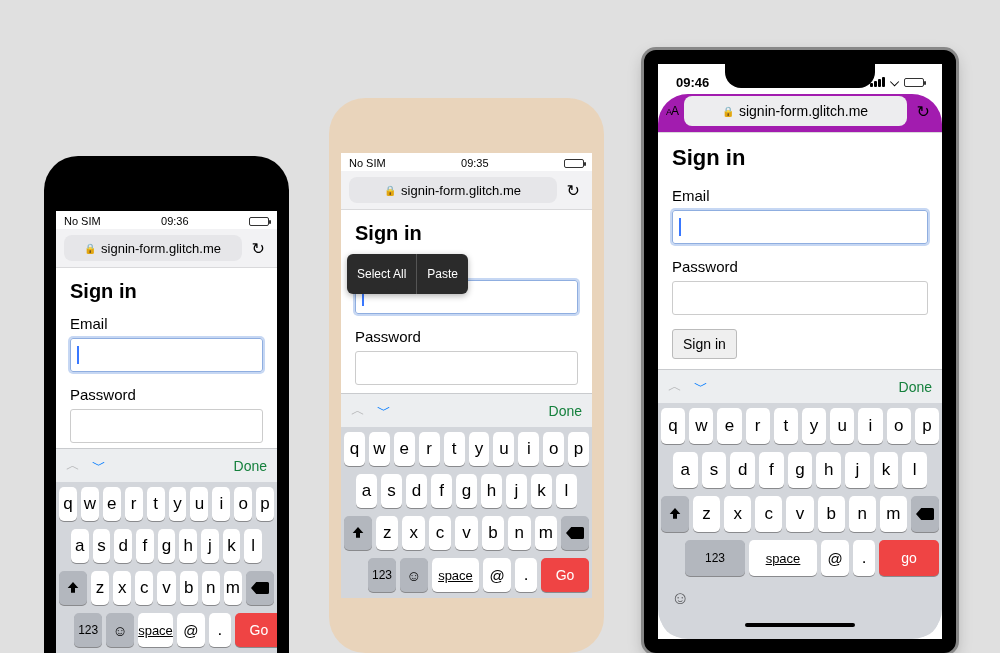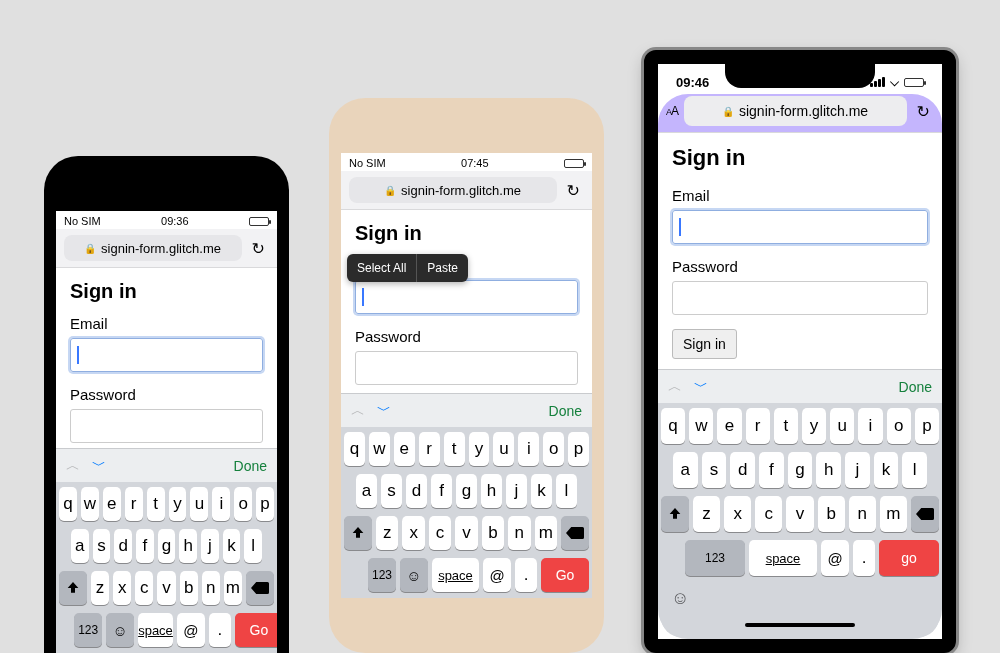--- a/index.html
+++ b/index.html
@@ -94,21 +94,21 @@
   .cellbars span:nth-child(1){height:4px}
   .cellbars span:nth-child(2){height:6px}
   .cellbars span:nth-child(3){height:8px}
   .cellbars span:nth-child(4){height:10px}
 
   
   .urlbar {
     background:#f2f2f4; padding:6px 8px; display:flex; align-items:center; gap:6px;
     border-bottom:1px solid #d9d9db;
   }
-  .notch .urlbar { background:#c4b5fd; border-top-left-radius:30px; border-top-right-radius:30px; padding-top:2px;}
+  .notch .urlbar { background:#a21caf; border-top-left-radius:30px; border-top-right-radius:30px; padding-top:2px;}
   .urlfield {
     flex:1; background:#e6e6e9; border-radius:8px; height:26px;
     display:flex; align-items:center; justify-content:center;
     font-size:13px; color:#000; gap:4px;
   }
   .notch .urlfield { background:#ededef; height:30px; font-size:14px;}
   .lock-ic { font-size:10px; color:#6b6b70;}
   .refresh-ic { font-size:16px; color:#000; padding:0 4px;}
   .aa { font-size:12px; color:#000; font-weight:500; letter-spacing:-1px;}
   .aa small{font-size:9px;}
@@ -133,21 +133,21 @@
     width:1.5px; height:18px; background:#3978ff; display:inline-block;
   }
   .signin-btn {
     background:#efefef; border:1px solid #bbb; border-radius:3px;
     padding:6px 10px; font-size:14px; color:#000;
   }
 
   
   .ctx-menu {
     position:absolute; background:#2b2b2b; color:#fff; font-size:12px;
-    border-radius:6px; display:flex; height:28px;
+    border-radius:6px; display:flex; height:40px;
     box-shadow:0 2px 6px rgba(0,0,0,.3);
   }
   .ctx-menu::after{
     content:""; position:absolute; bottom:-5px; left:40px;
     border:5px solid transparent; border-top-color:#2b2b2b;
   }
   .ctx-item { padding:6px 10px; display:flex; align-items:center;}
   .ctx-sep { width:1px; background:#555;}
 
   
@@ -283,21 +283,21 @@
   </div>
 </div>
 
 <div class="phone gold">
   <span class="gold-cam"></span>
 
   <div class="status">
     <div class="left">
       <span>No SIM</span>
     </div>
-    <span>07:45</span>
+    <span>09:35</span>
     <div class="right">
       <span class="battery"><span class="fill"></span></span>
     </div>
   </div>
   <div class="urlbar">
     <div class="urlfield">
       <span class="lock-ic">🔒</span>
       <span>signin-form.glitch.me</span>
     </div>
     <span class="refresh-ic">↻</span>

